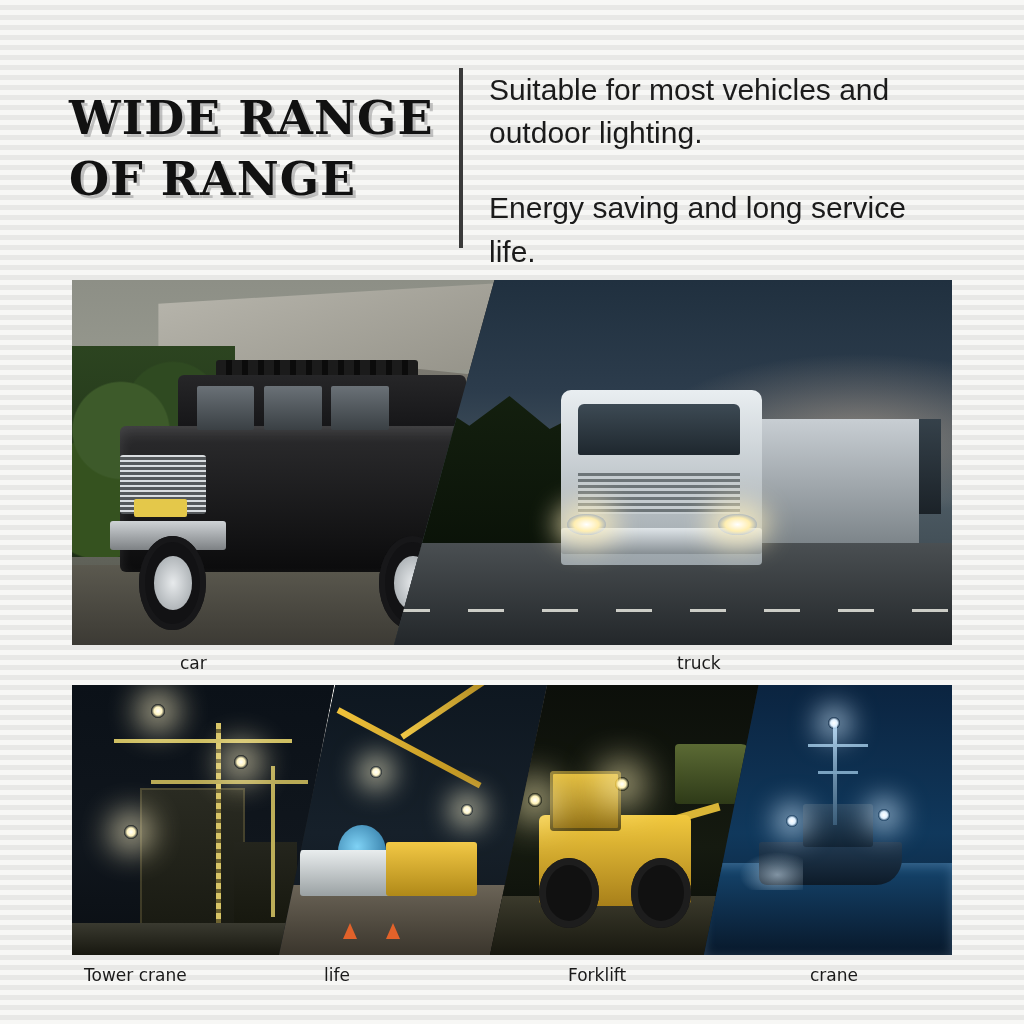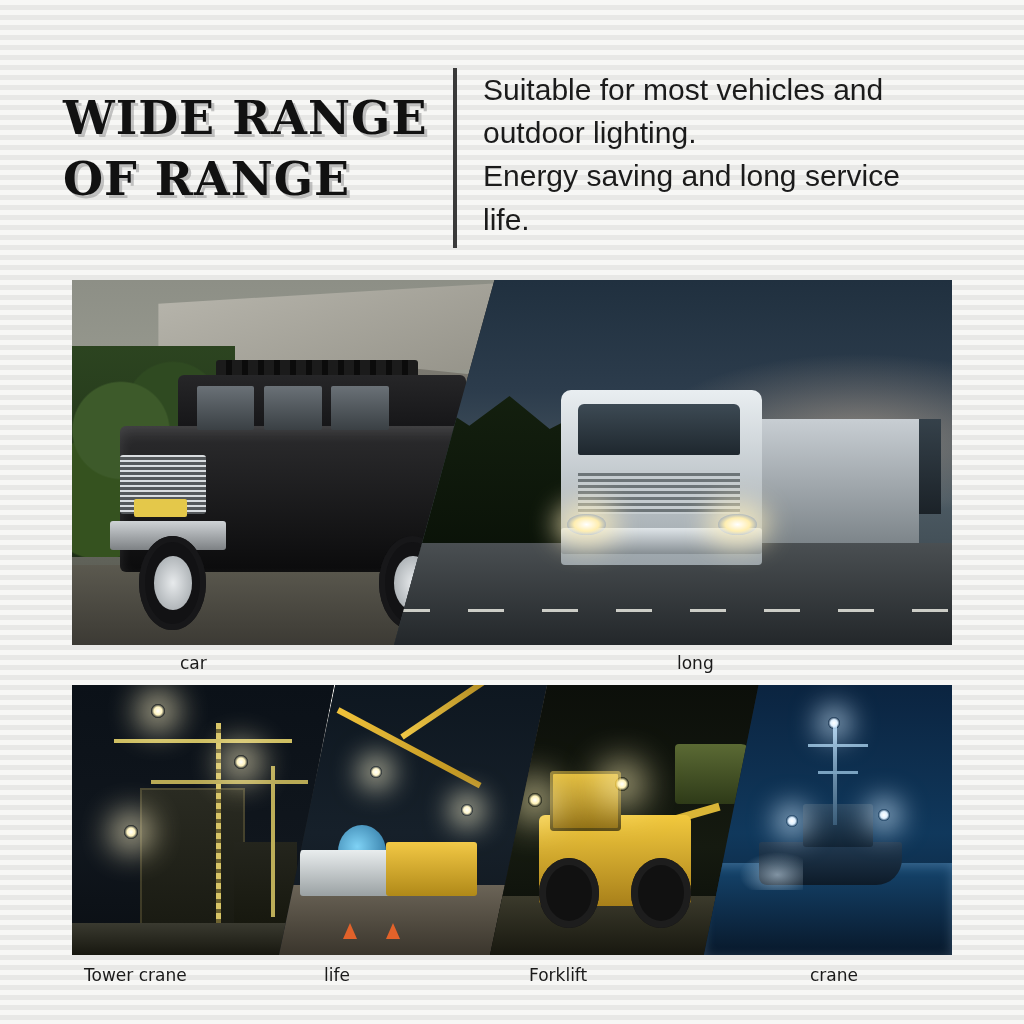--- a/index.html
+++ b/index.html
@@ -23,21 +23,21 @@
   }
 
   .page {
     position: absolute;
     inset: 0;
   }
 
   
   .header {
     position: absolute;
-    left: 63px;
+    left: 69px;
     top: 66px;
     width: 880px;
     height: 190px;
     display: flex;
     align-items: flex-start;
   }
 
   .headline {
     width: 390px;
     padding-top: 22px;
@@ -71,21 +71,21 @@
 
   .subhead p {
     margin: 0;
     font-size: 30px;
     line-height: 1.44;
     color: #1b1b1b;
     font-family: Liberation Sans, sans-serif;
   }
 
   .subhead p.second {
-    margin-top: 0;
+    margin-top: 32px;
   }
 
   
   .gallery {
     position: absolute;
     left: 72px;
     top: 280px;
     width: 880px;
   }
 
@@ -161,21 +161,21 @@
   .row-labels-bottom .lbl {
     position: absolute;
     top: 10px;
     font-size: 17px;
     color: #1a1a1a;
     font-family: "DejaVu Sans", sans-serif;
   }
 
   .lbl-tower { left: 12px; }
   .lbl-crane { left: 252px; }
-  .lbl-fork  { left: 457px; }
+  .lbl-fork  { left: 496px; }
   .lbl-ship  { left: 738px; }
 
   
   .photo { position: absolute; inset: 0; }
 
   
   .car-sky { position:absolute; inset:0; background: linear-gradient(#8d8f86 0%, #9b9d92 38%, #6d6f66 60%, #4e5047 100%); }
   .car-conc { position:absolute; left:18%; top:0; width:82%; height:36%;
     background: linear-gradient(160deg,#b9b7ae,#8b897f);
     clip-path: polygon(0 18%, 100% 0, 100% 62%, 0 90%); }
@@ -385,21 +385,21 @@
           <div class="tr-bumper"></div>
           <div class="tr-headlight hl1"></div>
           <div class="tr-headlight hl2"></div>
         </div>
       </div>
 
     </div>
 
     <div class="row-labels-top">
       <div class="lbl lbl-car">car</div>
-      <div class="lbl lbl-truck">long</div>
+      <div class="lbl lbl-truck">truck</div>
     </div>
 
     <div class="row-bottom">
 
       <div class="tile-b tile-tower">
         <div class="photo">
           <div class="tc-sky"></div>
           <div class="tc-build"></div>
           <div class="tc-build2"></div>
           <div class="tc-mast"></div>

